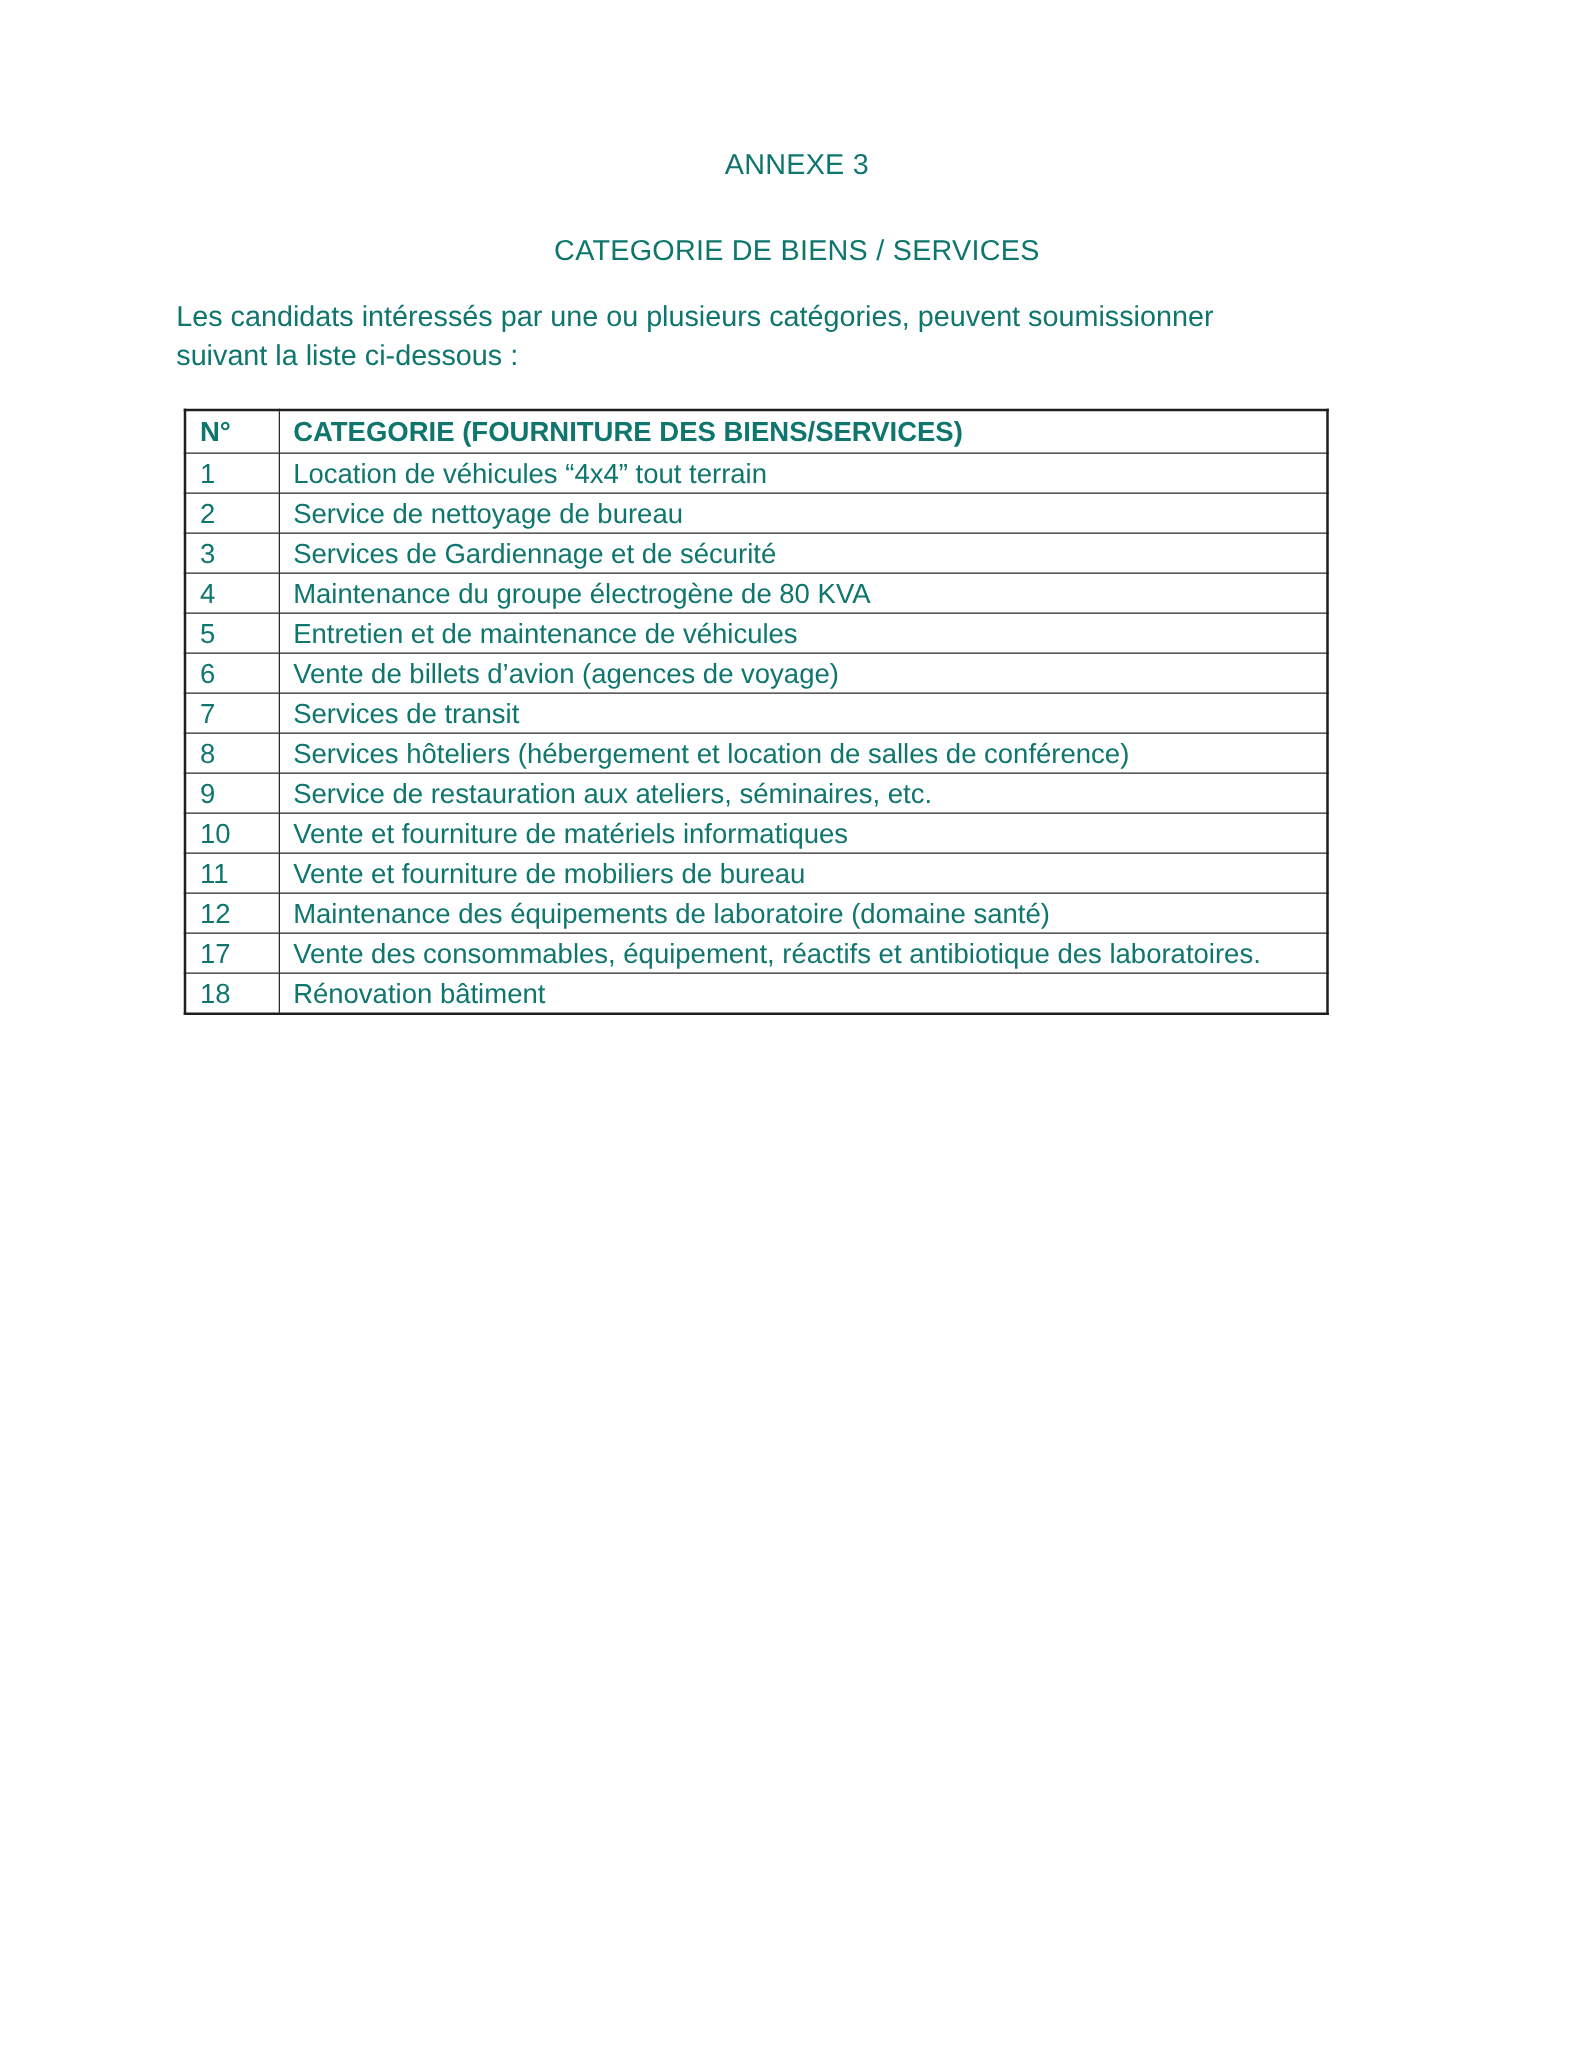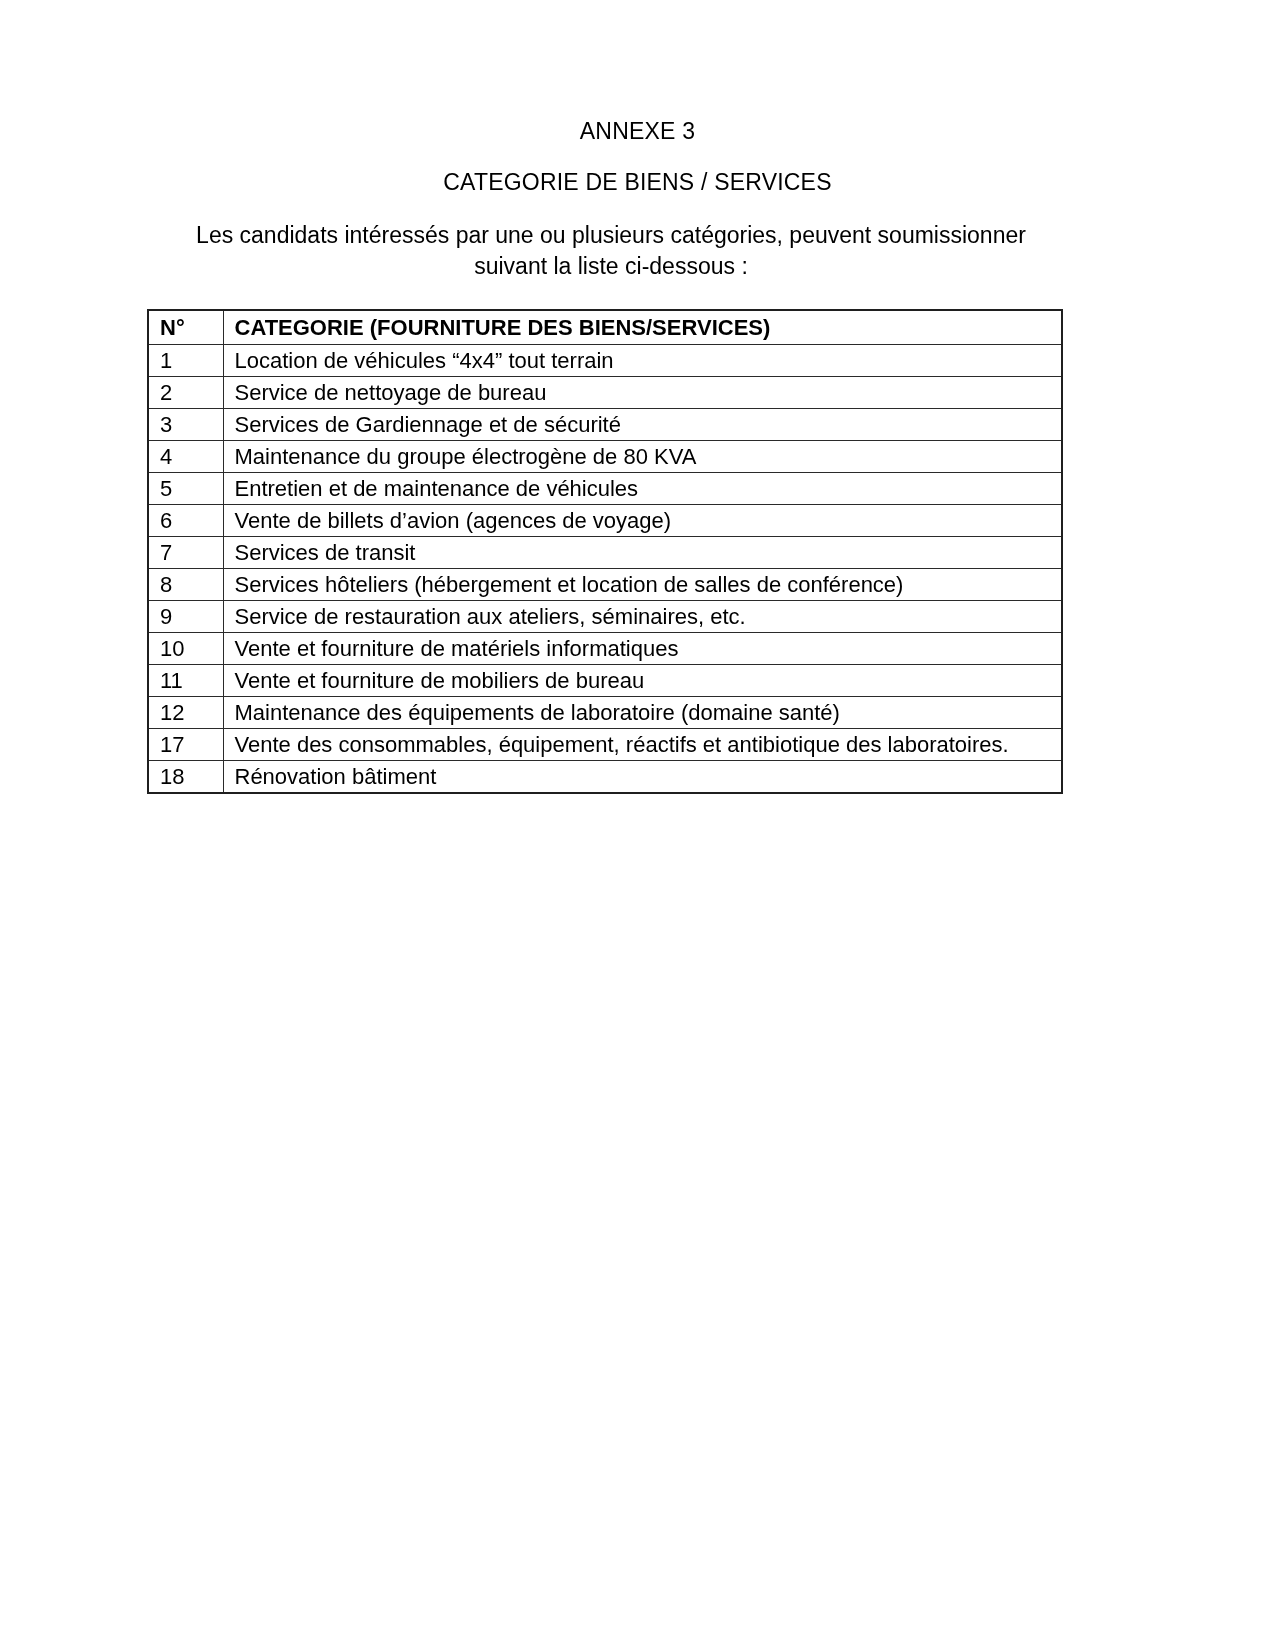--- a/index.html
+++ b/index.html
@@ -6,48 +6,48 @@
     margin: 0;
     padding: 0;
     background: #ffffff;
   }
   .page {
     position: relative;
     width: 1275px;
     height: 1650px;
     margin: 0 auto;
     background: #ffffff;
-    color: #000000;
+    color: #0f766e;
     font-family: "Liberation Sans", "DejaVu Sans", sans-serif;
     overflow: hidden;
     box-sizing: border-box;
   }
   .title {
     margin: 0;
     padding-top: 118px;
     text-align: center;
     font-size: 23px;
     font-weight: 400;
     letter-spacing: 0.2px;
   }
   .subtitle {
-    margin: 0;
+    margin: 18px;
     padding-top: 24px;
     text-align: center;
     font-size: 23px;
     font-weight: 400;
     letter-spacing: 0.2px;
   }
   .intro {
     margin: 24px 0 0 141px;
     width: 940px;
     font-size: 23px;
     line-height: 31px;
   }
-  .intro span { display: block; text-align: center; }
+  .intro span { display: block; }
   table.cat-table {
     margin: 27px 0 0 147px;
     width: 916px;
     border-collapse: collapse;
     table-layout: fixed;
     border: 2px solid #1f1f1f;
   }
   table.cat-table th,
   table.cat-table td {
     border: 1.7px solid #2a2a2a;

